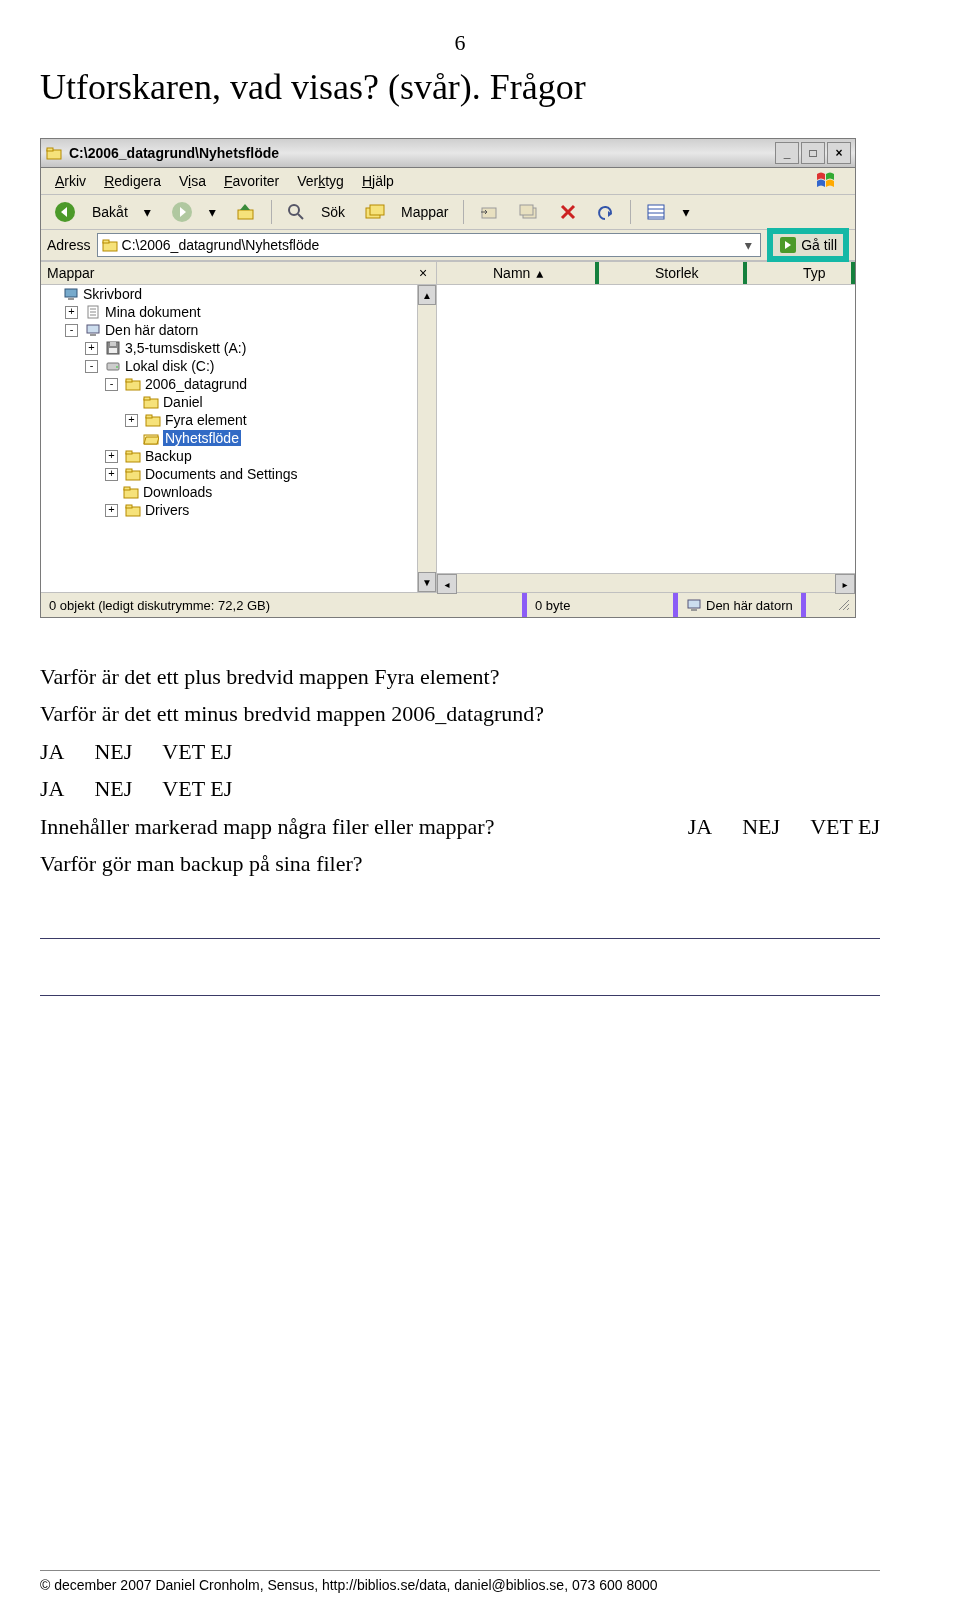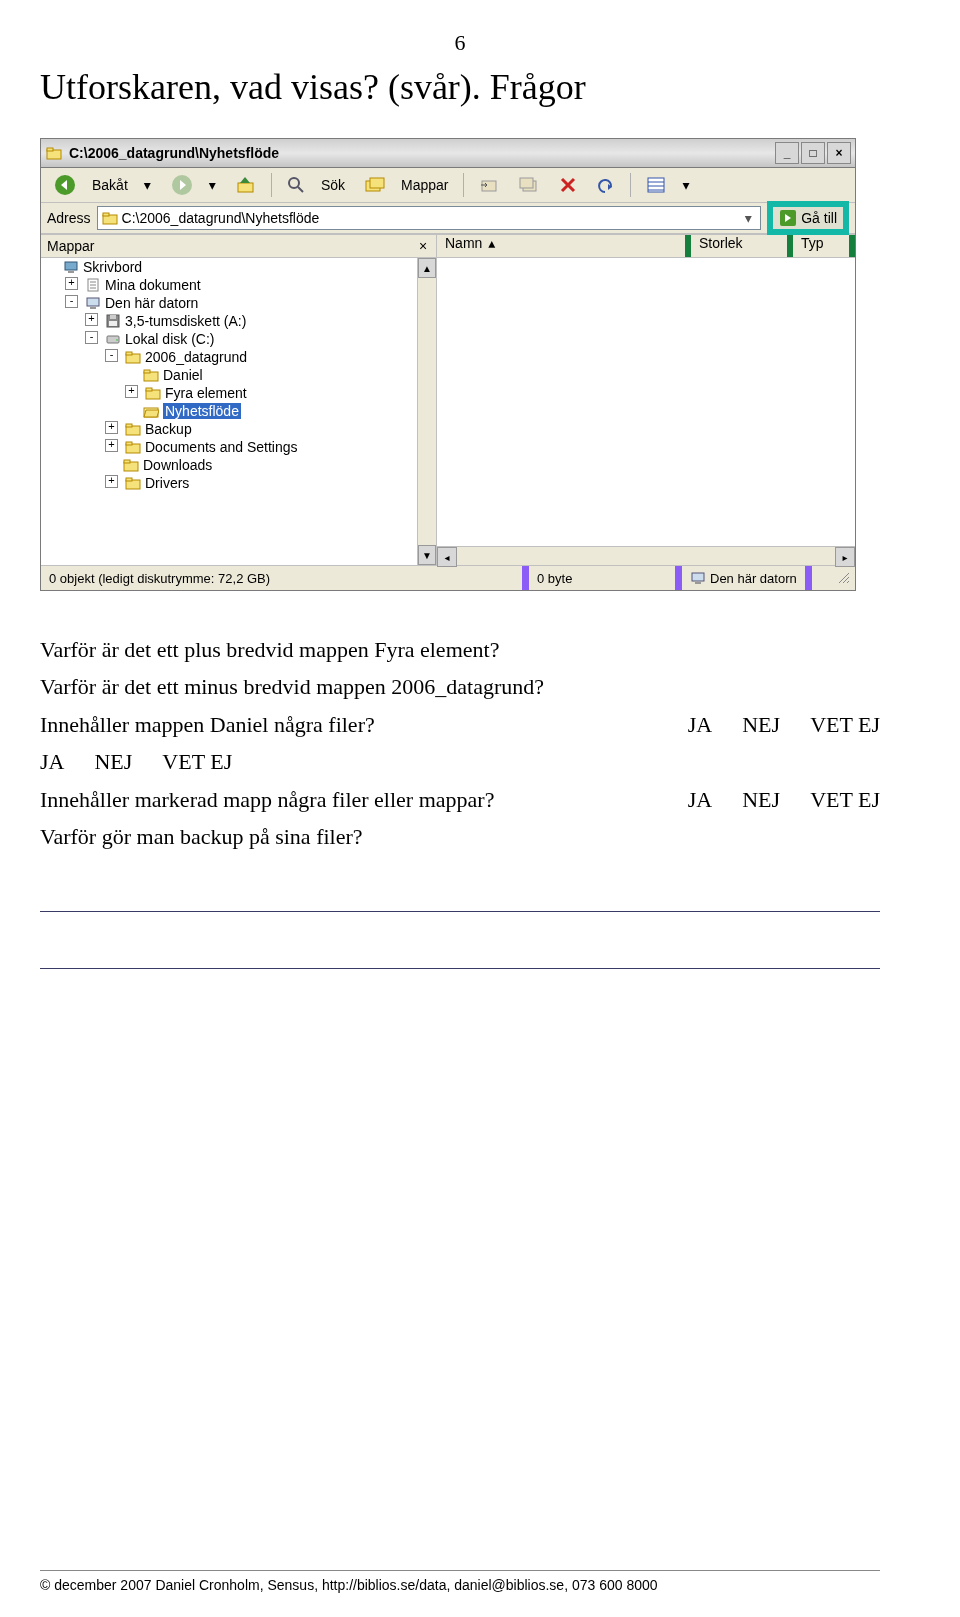--- a/index.html
+++ b/index.html
@@ -105,40 +105,40 @@
   .left-pane { width:395px; display:flex; flex-direction:column; border-right:1px solid #c0c0c0; }
   .left-pane .pane-hdr .close-x { margin-left:auto; width:14px; text-align:center; }
   .tree {
     flex:1; background:#fff; overflow:hidden; position:relative; font-size:14px;
   }
   .tree-scroll { position:absolute; right:0; top:0; width:18px; height:100%; background:#ece9d8; border-left:1px solid #c0c0c0; display:flex; flex-direction:column; }
   .sb-btn { height:18px; background:#d8d8d8; border:1px solid #999; display:flex; align-items:center; justify-content:center; font-size:10px; }
   .sb-track { flex:1; }
   .tree ul { list-style:none; margin:0; padding:0; }
   .tree li { white-space:nowrap; padding:1px 0; }
-  .tree .row { display:flex; align-items:flex-start; gap:4px; }
+  .tree .row { display:flex; align-items:center; gap:4px; }
   .tree .ind { display:inline-block; }
   .pm { width:11px; height:11px; border:1px solid #888; background:#fff; font-size:11px; line-height:9px; text-align:center; display:inline-block; margin-right:3px; }
   .blank-pm { width:14px; display:inline-block; }
   .sel { background:#316ac5; color:#ffffff; padding:0 2px; }
   .icon { width:16px; height:16px; display:inline-flex; align-items:center; justify-content:center; }
   .right-pane { flex:1; display:flex; flex-direction:column; }
   .cols {
     height:22px; background:#ece9d8; border-bottom:1px solid #c0c0c0;
     display:flex; align-items:center; font-size:14px;
   }
-  .col { padding:0 8px; border-right:6px solid #15803d; height:100%; display:flex; align-items:flex-start; }
+  .col { padding:0 8px; border-right:4px solid #15803d; height:100%; display:flex; align-items:center;margin-left:48px; }
   .col.namn { flex:1; gap:6px; }
   .file-area { flex:1; background:#fff; position:relative; }
   .hscroll { position:absolute; left:0; right:0; bottom:0; height:18px; background:#ece9d8; border-top:1px solid #c0c0c0; display:flex; }
   .statusbar {
     height:24px; background:#ece9d8; border-top:1px solid #c0c0c0;
     display:flex; align-items:center; font-size:13px;
   }
-  .status-cell { padding:0 8px; border-right:7px solid #8b5cf6; height:100%; display:flex; align-items:center; gap:4px;}
+  .status-cell { padding:0 8px; border-right:5px solid #8b5cf6; height:100%; display:flex; align-items:center; gap:4px;}
   .status-cell.first { width:465px; }
   .status-cell.mid { width:130px; }
   .grip { margin-left:auto; width:18px; height:18px; margin-right:2px; }
   
   svg { display:block; }
   
   .questions {
     margin-top: 40px;
     font-size: 22px;
     line-height: 1.7;
@@ -178,20 +178,36 @@
           </svg>
       </span>
       <span class="tb-title">C:\2006_datagrund\Nyhetsflöde</span>
       <div class="win-btns">
         <div class="win-btn">_</div>
         <div class="win-btn">□</div>
         <div class="win-btn">×</div>
       </div>
     </div>
 
+    <div class="menubar">
+      <span class="menu-item"><u>A</u>rkiv</span>
+      <span class="menu-item"><u>R</u>edigera</span>
+      <span class="menu-item">V<u>i</u>sa</span>
+      <span class="menu-item"><u>F</u>avoriter</span>
+      <span class="menu-item">Ver<u>k</u>tyg</span>
+      <span class="menu-item"><u>H</u>jälp</span>
+      <span class="xp-logo">
+        <svg width="34" height="20" viewBox="0 0 34 20">
+          <path d="M4 3 Q8 0 12 3 L12 9 Q8 6 4 9 Z" fill="#d33"></path>
+          <path d="M13 3 Q17 0 21 3 L21 9 Q17 6 13 9 Z" fill="#3a3"></path>
+          <path d="M4 10 Q8 7 12 10 L12 16 Q8 13 4 16 Z" fill="#36c"></path>
+          <path d="M13 10 Q17 7 21 10 L21 16 Q17 13 13 16 Z" fill="#fa0"></path>
+        </svg>
+      </span>
+    </div>
 
     <div class="toolbar">
       <span class="tb-btn">
         <span>
           <svg width="22" height="22">
               <circle cx="11" cy="11" r="10" fill="#4c9a2a"></circle>
               <path d="M13 6 L7 11 L13 16 Z" fill="#fff"></path>
             </svg>
         </span>
         <span>Bakåt</span>
@@ -524,21 +540,20 @@
             <path d="M4 14 L14 4 M8 14 L14 8 M12 14 L14 12" stroke="#888"></path>
           </svg>
       </div>
     </div>
   </div>
 
   <div class="questions">
     <div>Varför är det ett plus bredvid mappen Fyra element?</div>
     <div>Varför är det ett minus bredvid mappen 2006_datagrund?</div>
     <div class="qrow">
-      <span class="qt">Innehåller mappen Daniel några filer?</span>
       <span class="opts">
         <span>JA</span>
         <span>NEJ</span>
         <span>VET EJ</span>
       </span>
     </div>
     <div class="qrow">
       <span class="opts">
         <span>JA</span>
         <span>NEJ</span>

